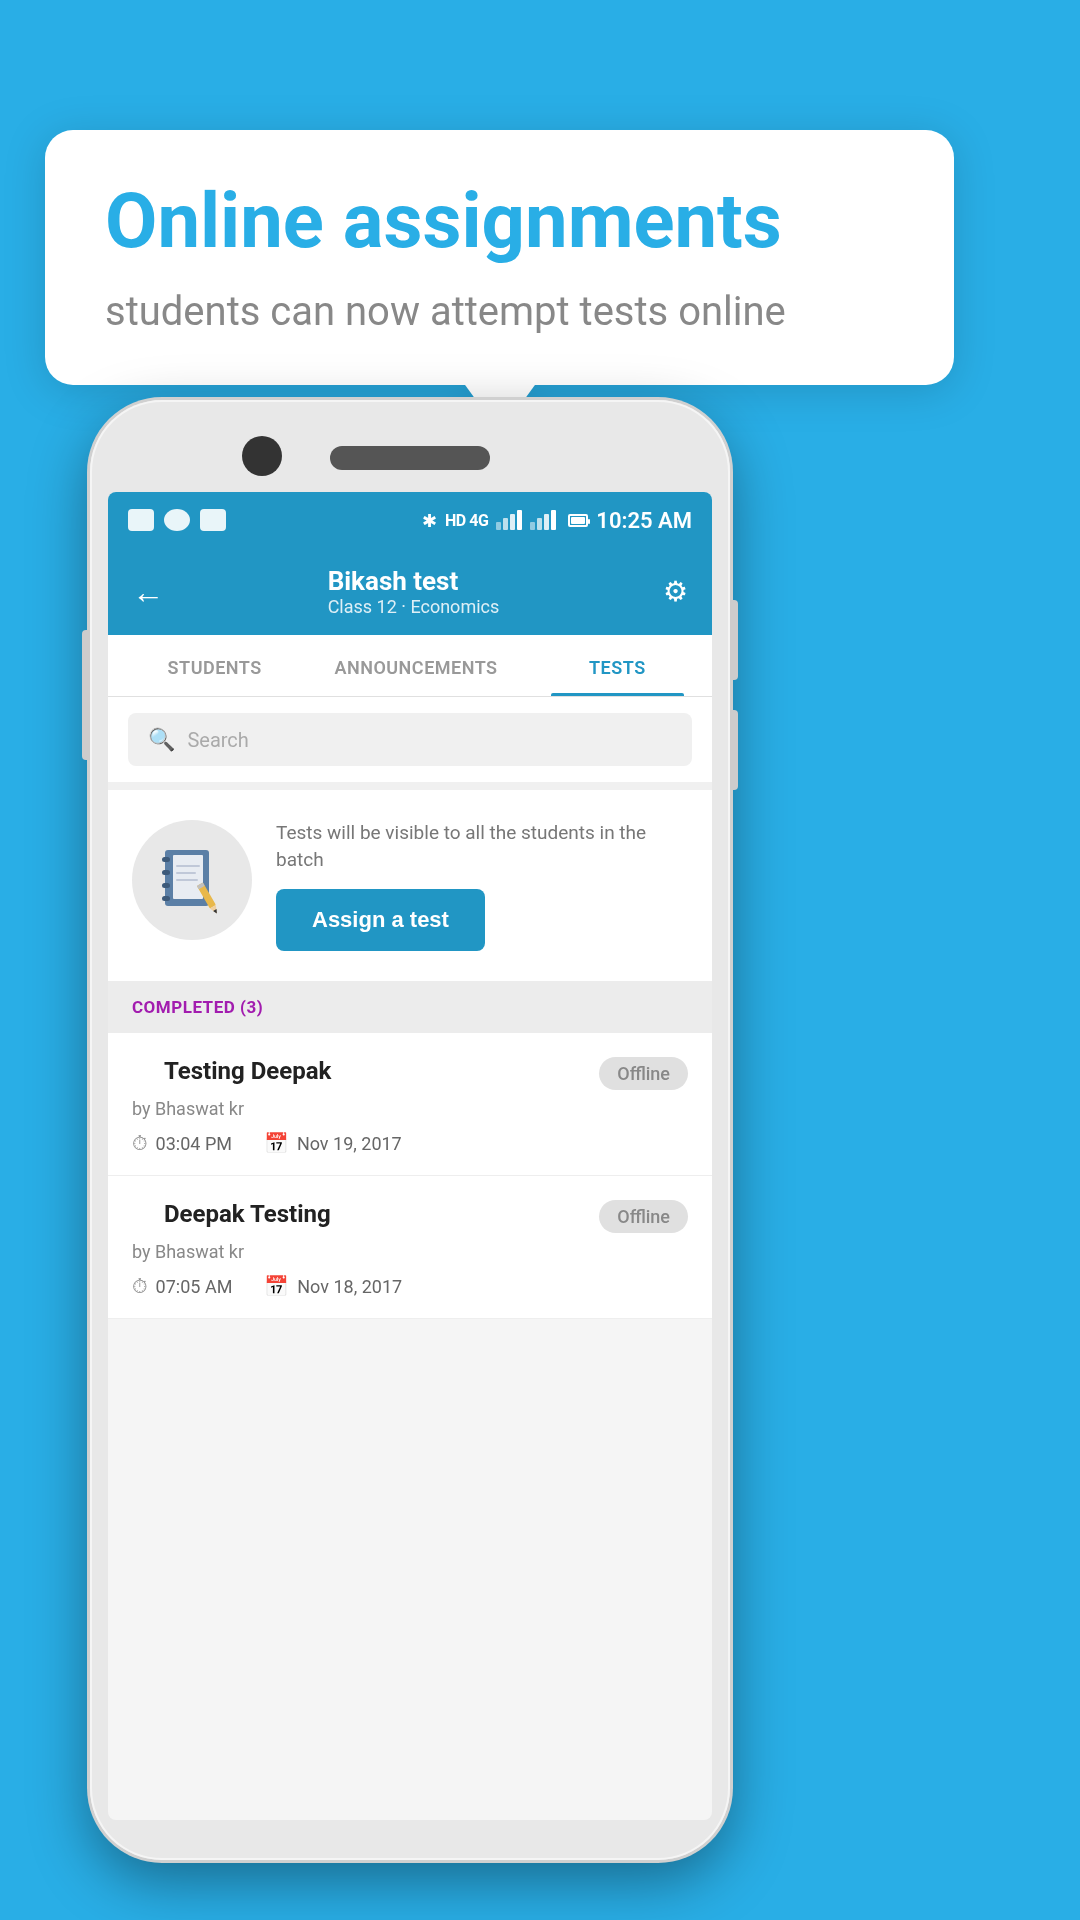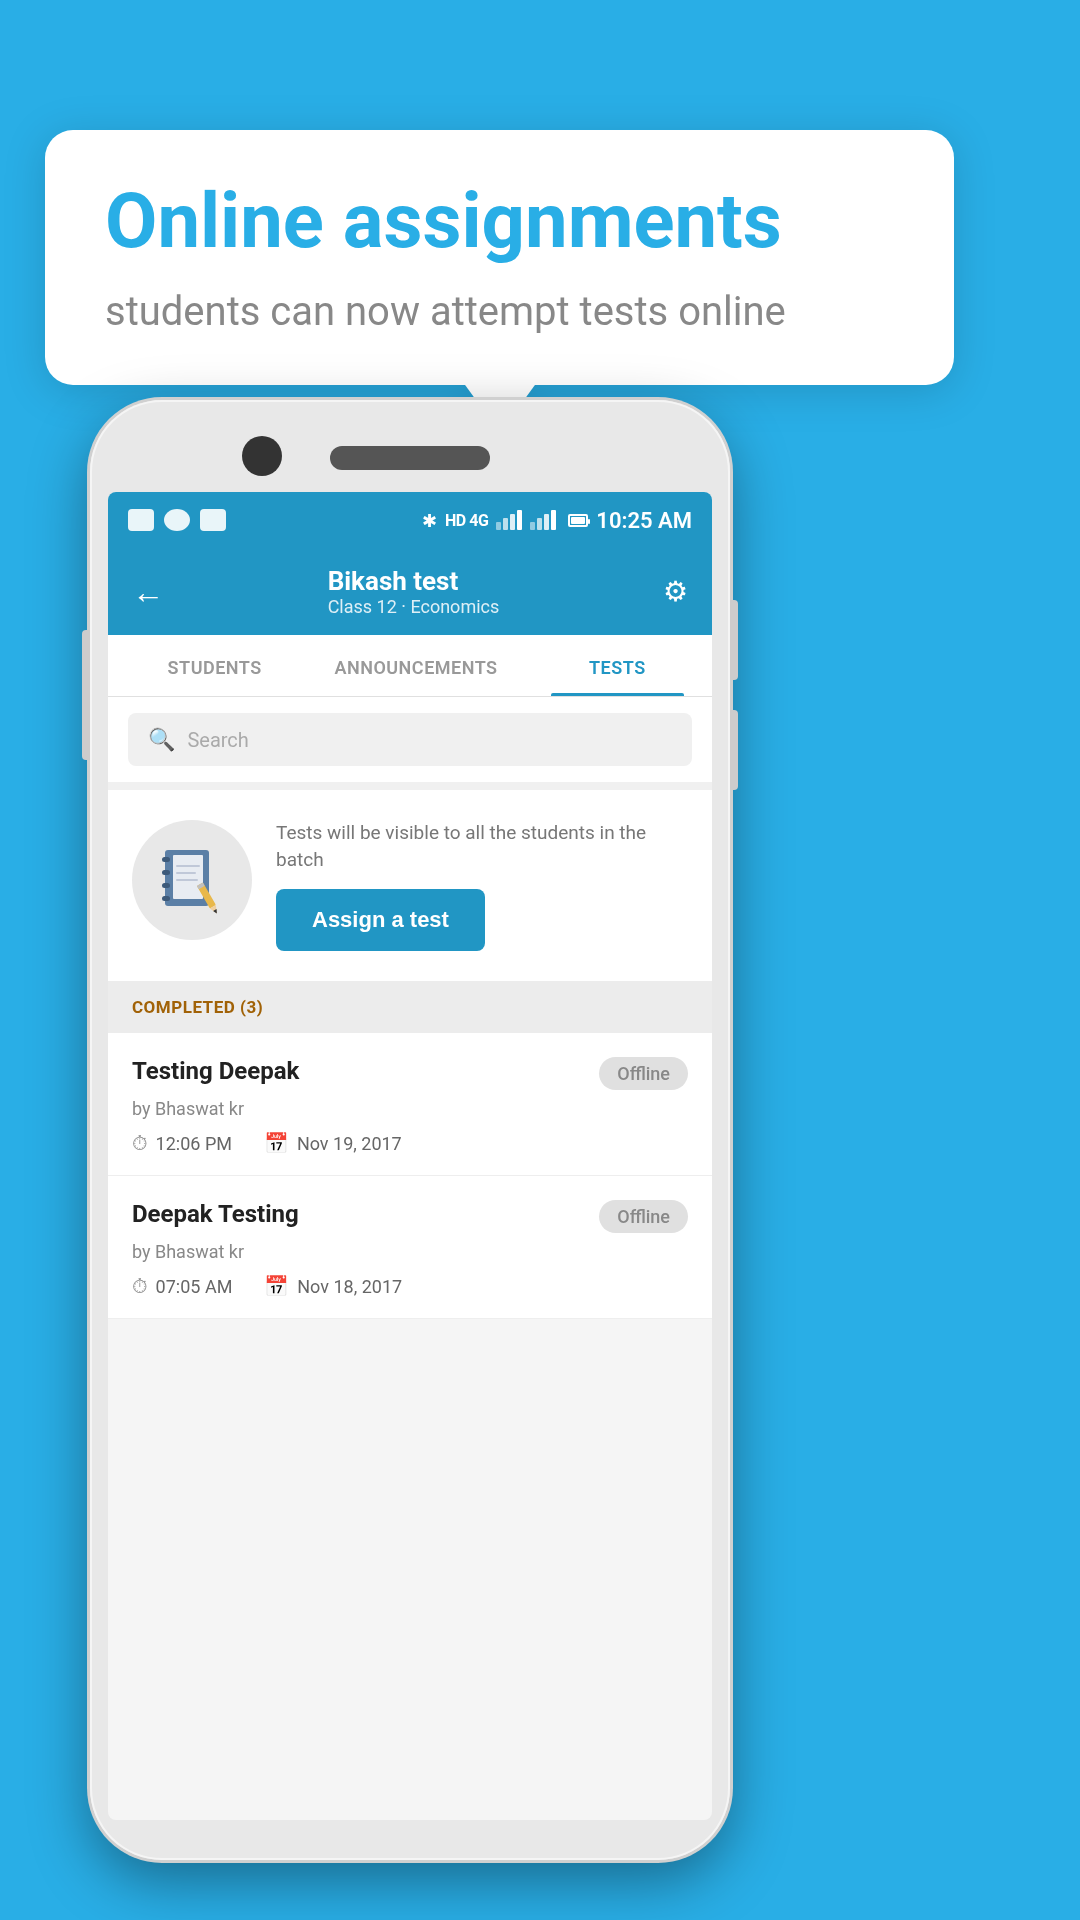--- a/index.html
+++ b/index.html
@@ -305,21 +305,21 @@
       font-weight: 700;
       cursor: pointer;
     }
 
     
     .section-header {
       background: #ececec;
       padding: 16px 24px;
       font-size: 17px;
       font-weight: 700;
-      color: #a16207;
+      color: #a21caf;
       letter-spacing: 0.5px;
     }
 
     
     .test-item {
       background: white;
       padding: 24px 24px 20px;
       border-bottom: 1px solid #eee;
     }
 
@@ -327,20 +327,21 @@
       display: flex;
       justify-content: space-between;
       align-items: flex-start;
       margin-bottom: 8px;
     }
 
     .test-name {
       font-size: 24px;
       font-weight: 700;
       color: #222;
+      margin-left: 32px;
     }
 
     .test-status-badge {
       background: #e0e0e0;
       color: #888;
       border-radius: 20px;
       padding: 6px 18px;
       font-size: 18px;
       font-weight: 500;
     }
@@ -496,21 +497,21 @@
 
     <div class="test-item">
       <div class="test-item-top">
         <span class="test-name">Testing Deepak</span>
         <span class="test-status-badge">Offline</span>
       </div>
       <div class="test-by">by Bhaswat kr</div>
       <div class="test-meta">
         <div class="test-meta-item">
           <span class="meta-icon">⏱</span>
-          <span>12:06 PM</span>
+          <span>03:04 PM</span>
         </div>
         <div class="test-meta-item">
           <span class="meta-icon">📅</span>
           <span>Nov 19, 2017</span>
         </div>
       </div>
     </div>
 
     <div class="test-item">
       <div class="test-item-top">

